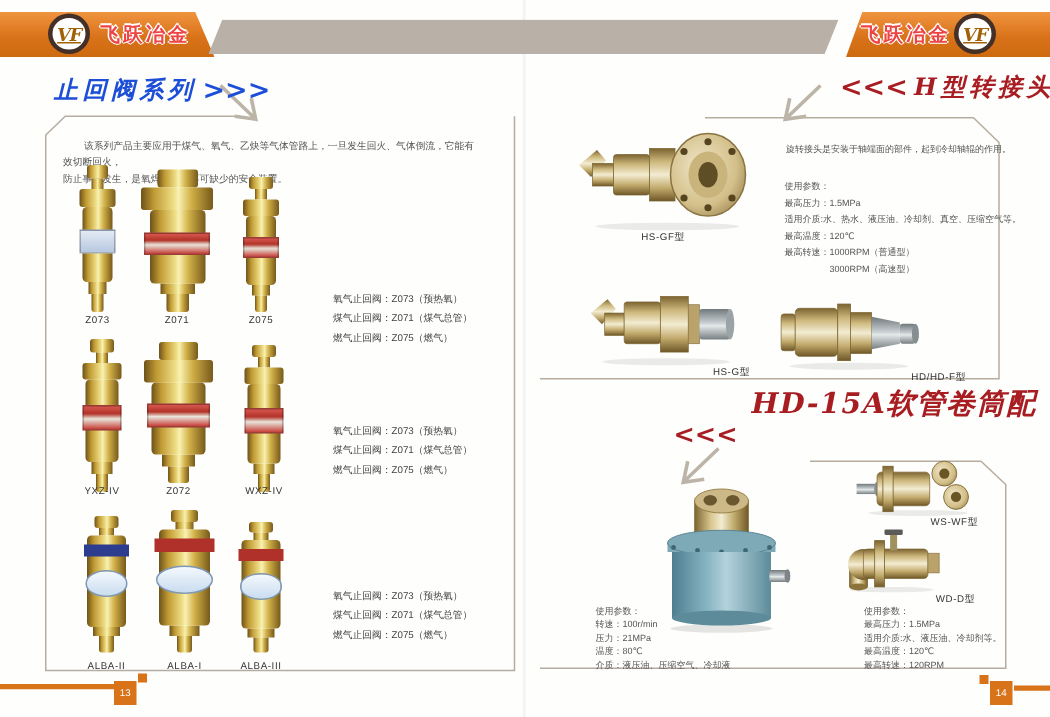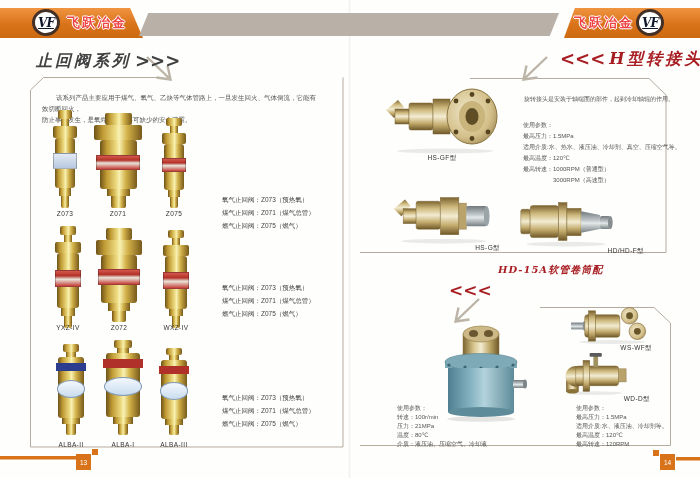--- a/index.html
+++ b/index.html
@@ -7,31 +7,31 @@
         font-family:"Liberation Sans","DejaVu Sans",sans-serif;margin:0 auto;}
   .abs{position:absolute;}
   
   .banner{position:absolute;top:8px;height:30px;background:linear-gradient(180deg,#f09440,#d9731a 55%,#cd690f);}
   .banner.bl{left:0;width:143px;clip-path:polygon(0 0,91% 0,100% 100%,0 100%);}
   .banner.br{left:564px;width:136px;clip-path:polygon(8% 0,100% 0,100% 100%,0 100%);}
   .grayband{position:absolute;top:13px;left:139px;width:420px;height:23px;background:#b9b0a7;
             clip-path:polygon(2.2% 0,100% 0,97.8% 100%,0 100%);}
   .logo{position:absolute;top:9px;width:28px;height:27px;box-sizing:border-box;border:3px solid #443026;
         border-radius:50%;background:#fff;display:flex;align-items:center;justify-content:center;}
-  .logo .vf{font:italic 900 12px "DejaVu Serif",serif;color:#0f172a;letter-spacing:-1px;text-decoration:underline;}
+  .logo .vf{font:italic 900 12px "DejaVu Serif",serif;color:#a16207;letter-spacing:-1px;text-decoration:underline;}
   .brandtxt{position:absolute;top:14px;font-weight:bold;font-size:13px;letter-spacing:2px;color:#ef4444;
             text-shadow:-1px 0 #fff,1px 0 #fff,0 -1px #fff,0 1px #fff;white-space:nowrap;}
   
-  .ltitle{position:absolute;left:36px;top:50px;color:#404040;font-family:"DejaVu Serif",serif;
+  .ltitle{position:absolute;left:36px;top:50px;color:#1d4ed8;font-family:"DejaVu Serif",serif;
           font-style:italic;font-weight:bold;font-size:16px;letter-spacing:3px;white-space:nowrap;}
   .ltitle .arr,.rtitle .arr{font-size:18px;letter-spacing:0;margin:0 4px;vertical-align:-1px;}
   .rtitle{position:absolute;left:556px;top:48px;color:#a81d22;font-family:"DejaVu Serif",serif;
           font-style:italic;font-weight:bold;font-size:16px;letter-spacing:3px;white-space:nowrap;}
-  .r2title{position:absolute;left:498px;top:260px;width:196px;text-align:left;color:#a81d22;
-           font-family:"DejaVu Serif",serif;font-style:italic;font-weight:bold;font-size:10px;
+  .r2title{position:absolute;left:498px;top:260px;width:196px;text-align:center;color:#a81d22;
+           font-family:"DejaVu Serif",serif;font-style:italic;font-weight:bold;font-size:19px;
            line-height:19px;letter-spacing:1px;}
   .r2arr{position:absolute;left:449px;top:280px;color:#a81d22;font-weight:bold;font-size:17px;
          font-family:"DejaVu Serif",serif;font-style:italic;}
   
   .intro{position:absolute;left:42px;top:92px;width:278px;font-size:6.5px;line-height:11px;color:#555;}
   .intro .ind{text-indent:14px;display:block;}
   .spec{position:absolute;left:222px;font-size:6.5px;line-height:13px;color:#444;white-space:nowrap;}
   .params{position:absolute;font-size:6px;color:#555;white-space:nowrap;}
   .params div{height:auto;}
   .p1{left:523px;top:120px;line-height:11px;}

